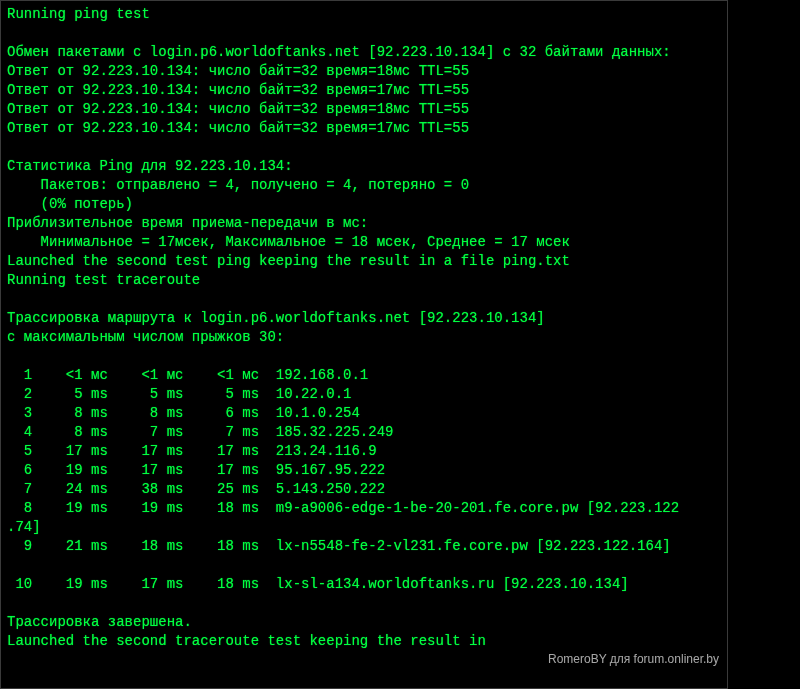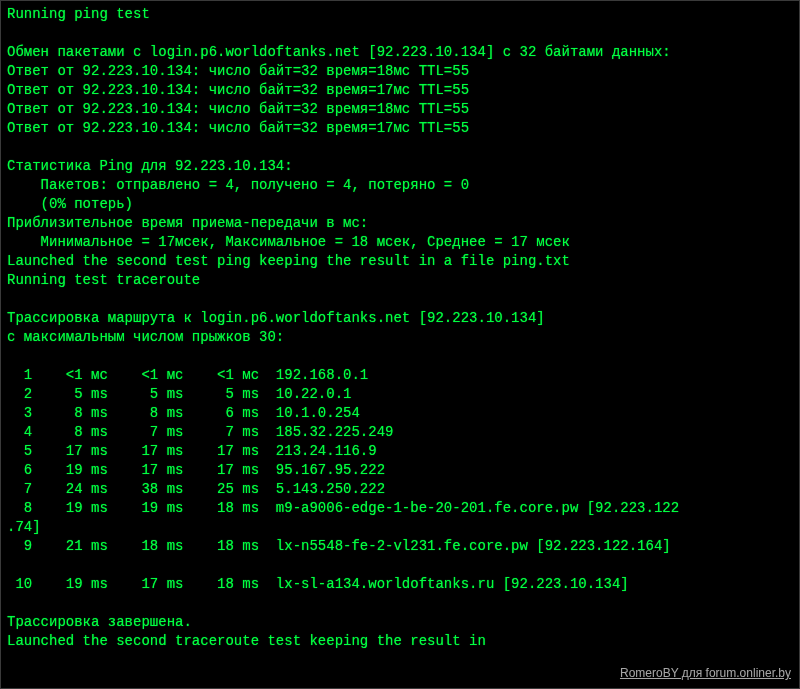--- a/index.html
+++ b/index.html
@@ -17,31 +17,30 @@
     color: #00ff41;
     background: #000;
     padding: 4px 6px;
     white-space: pre;
     letter-spacing: 0px;
     text-shadow: 0 0 1px #00ff41aa;
   }
   .watermark {
     position: absolute;
     right: 8px;
-    bottom: 8px;
+    bottom: 22px;
     font-family: Arial, sans-serif;
     font-size: 12px;
     color: rgba(255,255,255,0.65);
     text-shadow: 0 0 2px #000, 0 0 4px #000;
     pointer-events: none;
-    text-decoration: underline;
   }
   .frame {
     position: relative;
-    width: 800px;
+    width: 728px;
     height: 689px;
     border: 1px solid #3a3a3a;
     box-sizing: border-box;
   }
 </style>
 </head>
 <body>
 
 <div class="frame">
   <div class="terminal" id="term"><div>Running ping test</div><div>&nbsp;</div><div>Обмен пакетами с login.p6.worldoftanks.net [92.223.10.134] с 32 байтами данных:</div><div>Ответ от 92.223.10.134: число байт=32 время=18мс TTL=55</div><div>Ответ от 92.223.10.134: число байт=32 время=17мс TTL=55</div><div>Ответ от 92.223.10.134: число байт=32 время=18мс TTL=55</div><div>Ответ от 92.223.10.134: число байт=32 время=17мс TTL=55</div><div>&nbsp;</div><div>Статистика Ping для 92.223.10.134:</div><div>    Пакетов: отправлено = 4, получено = 4, потеряно = 0</div><div>    (0% потерь)</div><div>Приблизительное время приема-передачи в мс:</div><div>    Минимальное = 17мсек, Максимальное = 18 мсек, Среднее = 17 мсек</div><div>Launched the second test ping keeping the result in a file ping.txt</div><div>Running test traceroute</div><div>&nbsp;</div><div>Трассировка маршрута к login.p6.worldoftanks.net [92.223.10.134]</div><div>с максимальным числом прыжков 30:</div><div>&nbsp;</div><div>  1    &lt;1 мс    &lt;1 мс    &lt;1 мс  192.168.0.1</div><div>  2     5 ms     5 ms     5 ms  10.22.0.1</div><div>  3     8 ms     8 ms     6 ms  10.1.0.254</div><div>  4     8 ms     7 ms     7 ms  185.32.225.249</div><div>  5    17 ms    17 ms    17 ms  213.24.116.9</div><div>  6    19 ms    17 ms    17 ms  95.167.95.222</div><div>  7    24 ms    38 ms    25 ms  5.143.250.222</div><div>  8    19 ms    19 ms    18 ms  m9-a9006-edge-1-be-20-201.fe.core.pw [92.223.122</div><div>.74]</div><div>  9    21 ms    18 ms    18 ms  lx-n5548-fe-2-vl231.fe.core.pw [92.223.122.164]</div><div>&nbsp;</div><div> 10    19 ms    17 ms    18 ms  lx-sl-a134.worldoftanks.ru [92.223.10.134]</div><div>&nbsp;</div><div>Трассировка завершена.</div><div>Launched the second traceroute test keeping the result in</div></div>

